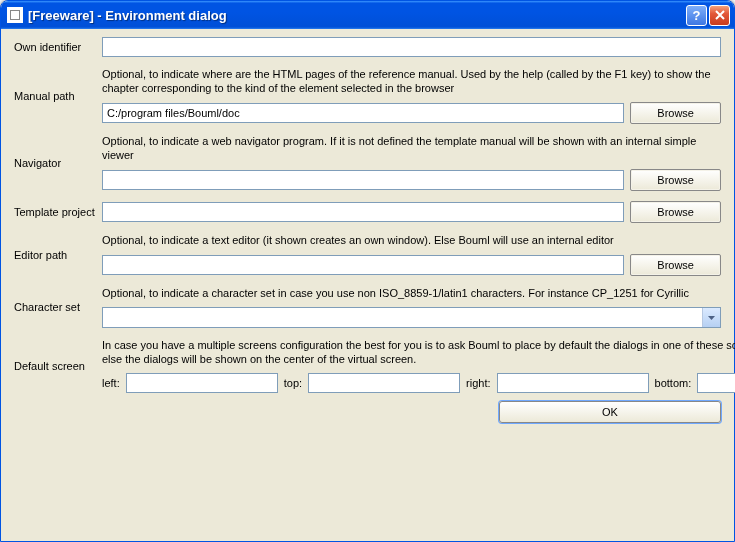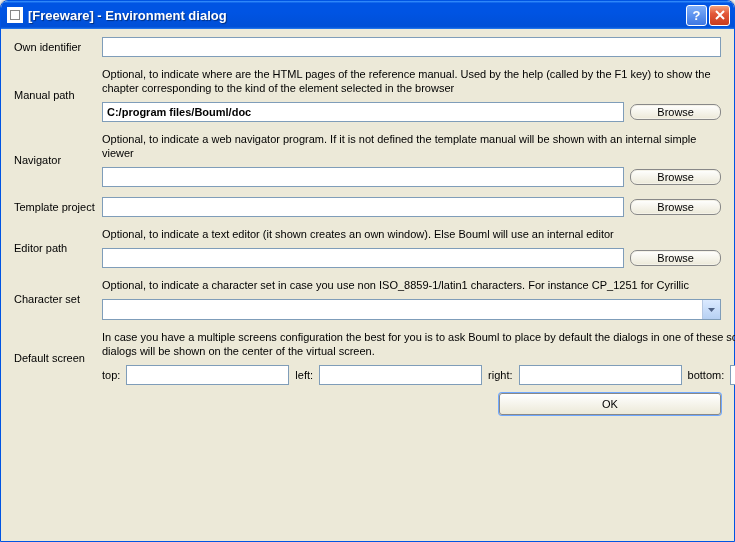--- a/index.html
+++ b/index.html
@@ -114,21 +114,20 @@
   }
   .txt {
     flex: 1;
     height: 20px;
     box-sizing: border-box;
     border: 1px solid #7f9db9;
     background: #fff;
     padding: 2px 4px;
     font-family: Tahoma, sans-serif;
     font-size: 11px;
-    font-weight: bold;
   }
   .combo {
     flex: 1;
     height: 21px;
     box-sizing: border-box;
     border: 1px solid #7f9db9;
     background: #fff;
     display: flex;
     align-items: center;
   }
@@ -137,25 +136,25 @@
     height: 100%;
     background: linear-gradient(to bottom, #dbeaff, #b6d0f3);
     border-left: 1px solid #b6c8e2;
     display: flex;
     align-items: center;
     justify-content: center;
     margin-left: auto;
   }
   .combo-arrow svg { display:block; }
   .btn {
-    height: 16px;
+    height: 22px;
     min-width: 58px;
     padding: 0 26px;
     border: 1px solid #888;
-    border-radius: 7px;
+    border-radius: 2px;
     background: linear-gradient(to bottom, #fff, #ece9d8);
     font-family: Tahoma, sans-serif;
     font-size: 11px;
     box-sizing: border-box;
     box-shadow: 0 0 0 1px #f4f2e8 inset;
     cursor: pointer;
   }
   .screen-group {
     display: flex;
     align-items: center;
@@ -267,25 +266,25 @@
         </div>
       </div>
     </div>
 
     <div class="row" style="margin-bottom:6px">
       <div class="label-col centered">Default screen</div>
       <div class="field-col">
         <div class="desc">In case you have a multiple screens configuration the best for you is to ask Bouml to place by default the dialogs in one of these screens giving the area, else the dialogs will be shown on the center of the virtual screen.</div>
         <div class="hline">
           <div class="screen-group">
+            <span class="sl">left:</span>
+            <input class="txt" type="text" value="" style="">
+          </div>
+          <div class="screen-group">
             <span class="sl">top:</span>
-            <input class="txt" type="text" value="" style="">
-          </div>
-          <div class="screen-group">
-            <span class="sl">left:</span>
             <input class="txt" type="text" value="" style="">
           </div>
           <div class="screen-group">
             <span class="sl">right:</span>
             <input class="txt" type="text" value="" style="">
           </div>
           <div class="screen-group">
             <span class="sl">bottom:</span>
             <input class="txt" type="text" value="" style="">
           </div>

